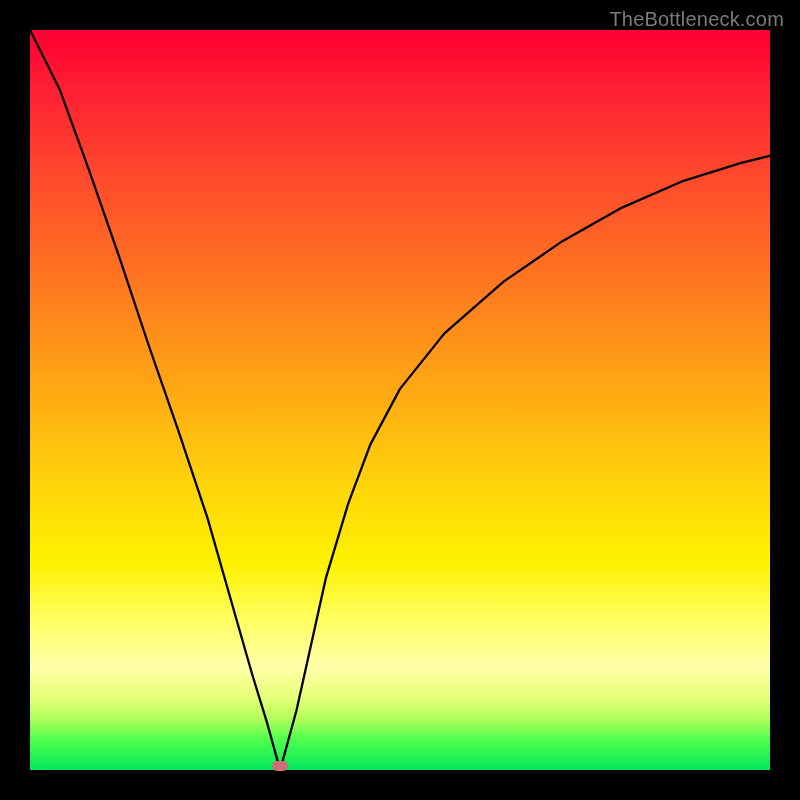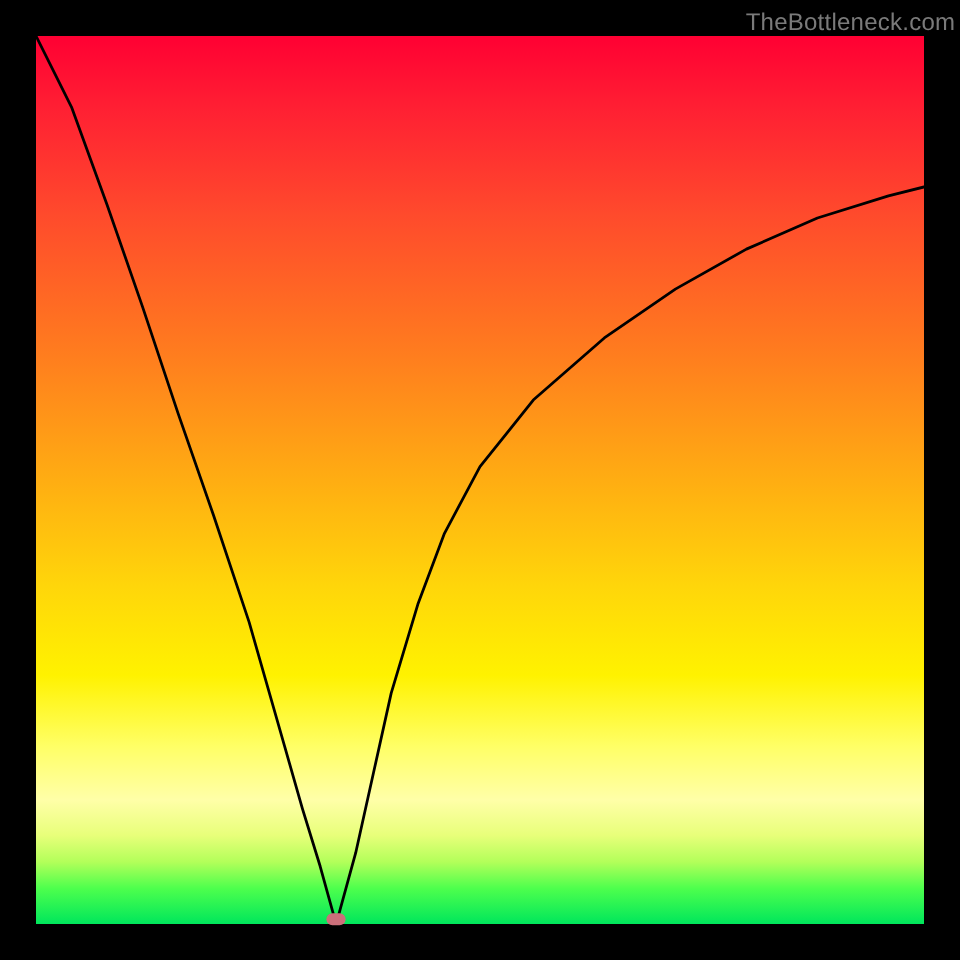--- a/index.html
+++ b/index.html
@@ -54,21 +54,21 @@
     position: absolute;
     width: 16px;
     height: 10px;
     border-radius: 5px;
     background: #cc6f7a;
     transform: translate(-50%, -50%);
   }
   .watermark {
     position: absolute;
     top: 8px;
-    right: 4px;
+    right: 16px;
     color: #7a7a7a;
     font-size: 20px;
     letter-spacing: 0.2px;
     font-weight: 500;
     user-select: none;
   }
 </style>
 </head>
 <body>
 

